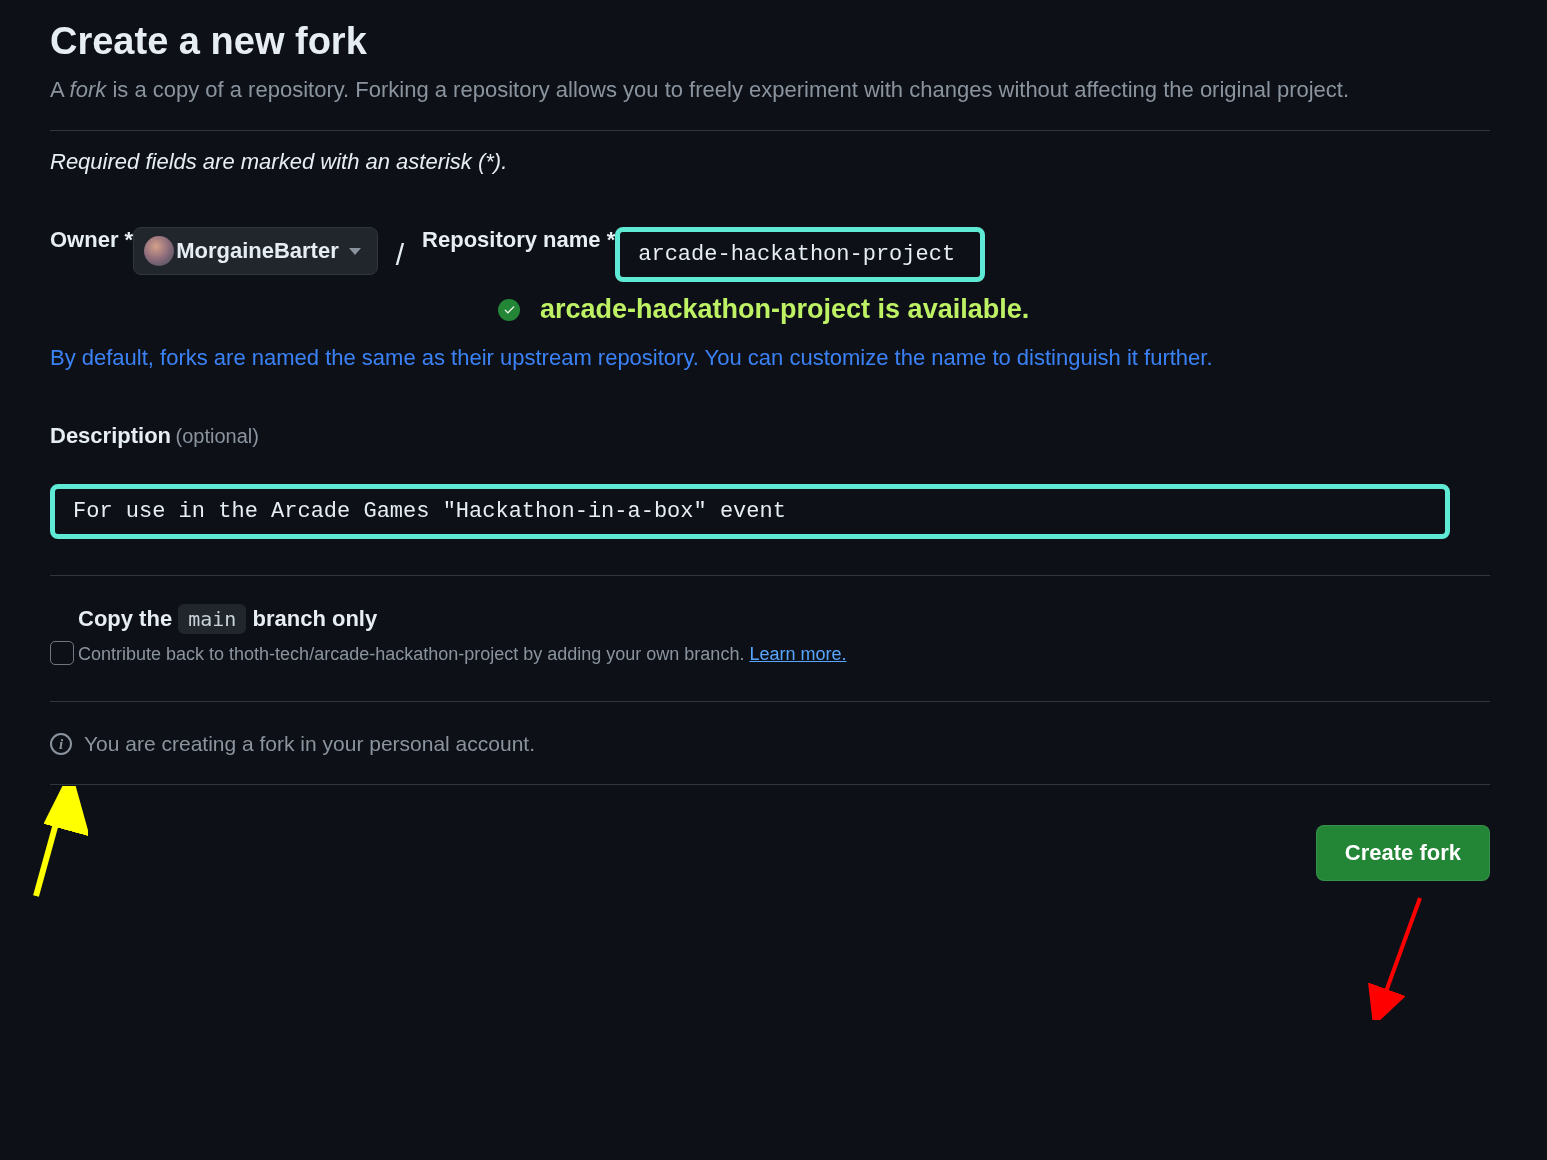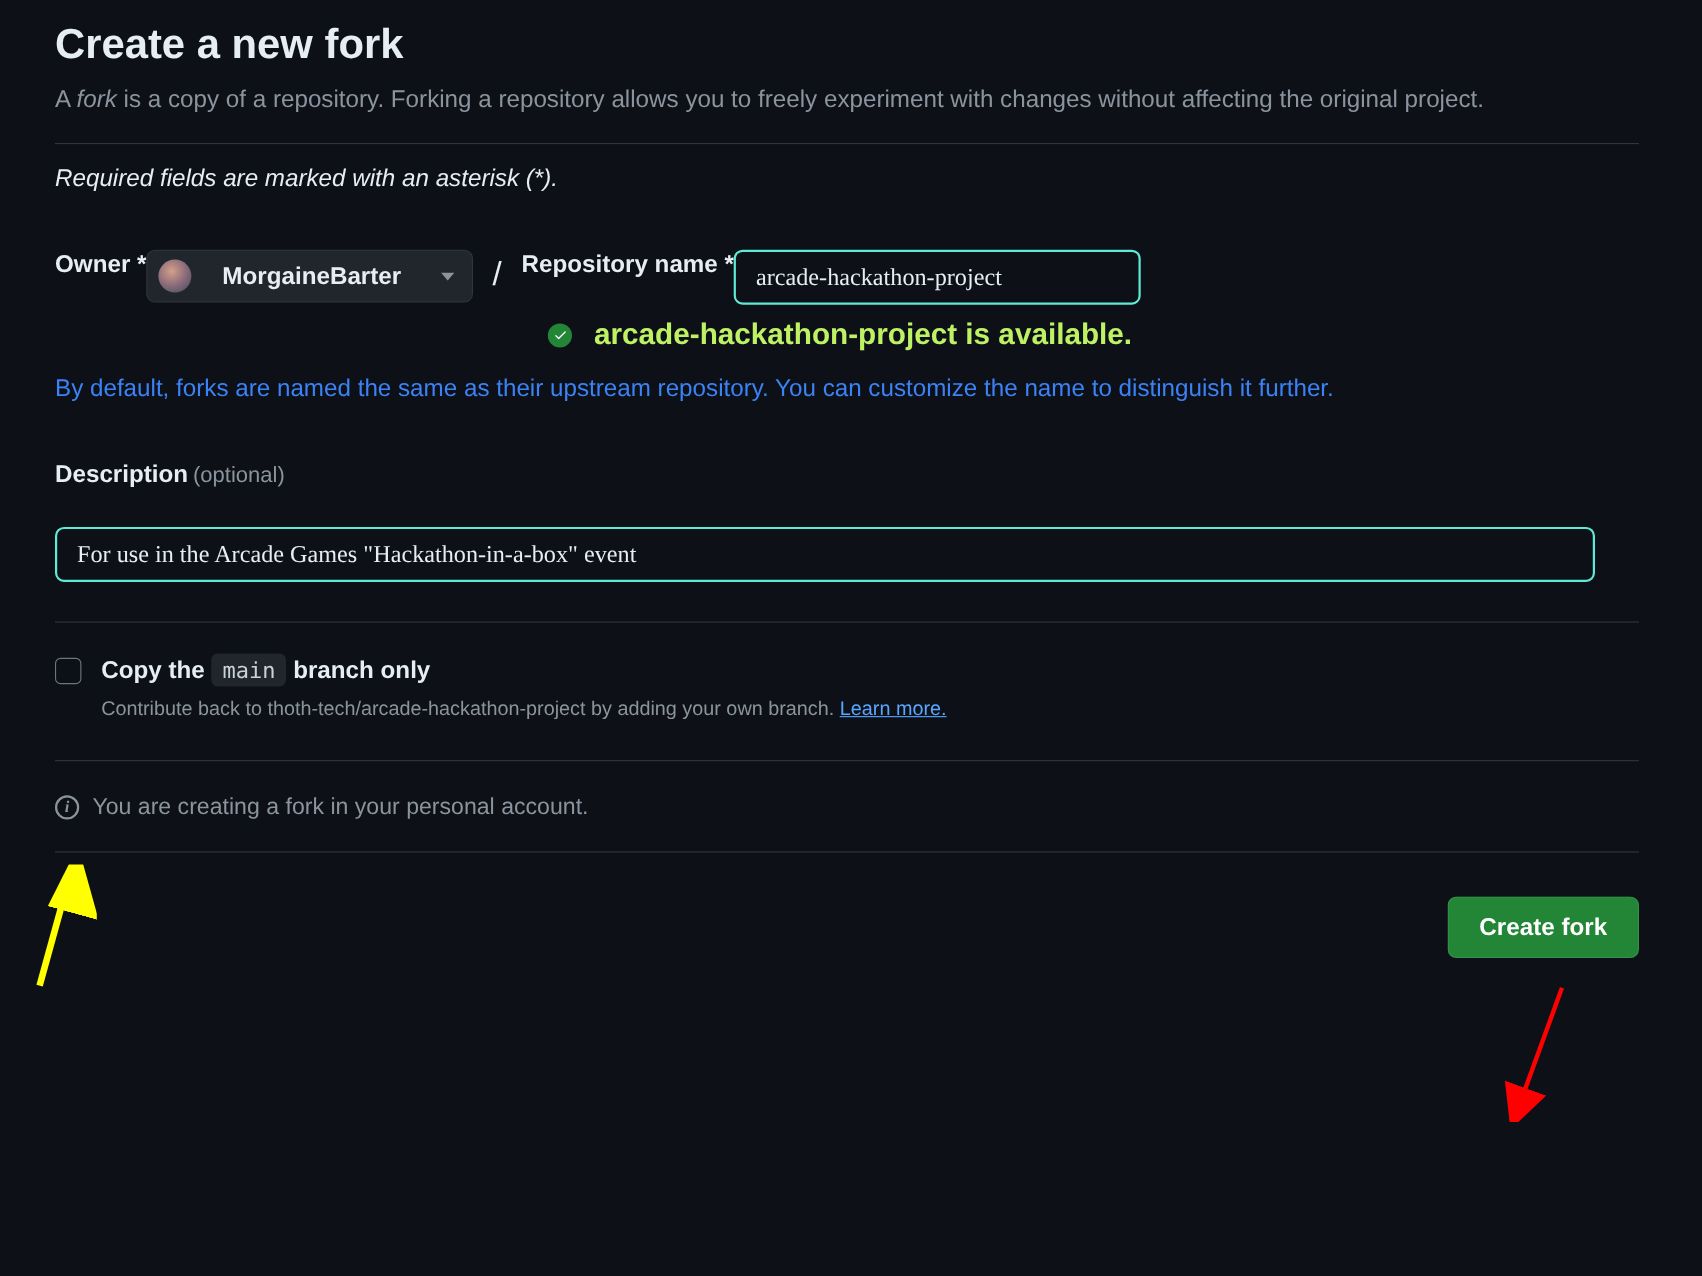--- a/index.html
+++ b/index.html
@@ -48,21 +48,21 @@
       color: #e6edf3;
       margin-bottom: 14px;
     }
     .owner-select {
       display: flex;
       align-items: center;
       background: #21262d;
       border: 1px solid #30363d;
       border-radius: 8px;
       padding: 8px 16px 8px 10px;
-      gap: 28px;
+      gap: 2px;
       cursor: pointer;
     }
     .avatar {
       width: 30px; height: 30px;
       border-radius: 50%;
       background: radial-gradient(circle at 40% 35%, #d4a08a 0%, #8b6b7a 50%, #3a4a5a 100%);
       flex-shrink: 0;
     }
     .owner-name { font-size: 22px; font-weight: 600; color: #e6edf3; }
     .caret-down {
@@ -73,27 +73,27 @@
       margin-left: 8px;
     }
     .slash {
       font-size: 30px;
       color: #e6edf3;
       align-self: flex-end;
       padding-bottom: 10px;
     }
     .text-input {
       background: #0d1117;
-      border: 2px solid #5eead4;
+      border: 5px solid #5eead4;
       border-radius: 8px;
       color: #e6edf3;
       font-size: 22px;
       padding: 10px 18px;
       outline: none;
-      font-family: Liberation Serif, serif;
+      font-family: Liberation Mono, monospace;
     }
     .repo-name-input { width: 370px; }
     .availability {
       display: flex;
       align-items: center;
       gap: 20px;
       color: #bef264;
       font-size: 27px;
       font-weight: 600;
       margin-top: 12px;
@@ -119,22 +119,22 @@
     .desc-label { font-size: 22px; font-weight: 600; color: #e6edf3; }
     .optional { font-size: 20px; font-weight: 400; color: #8b949e; margin-top: 24px; }
     .desc-input {
       width: 100%;
       max-width: 1400px;
       margin-top: 35px;
     }
     .hr2 { margin: 36px 0 28px 0; }
     .checkbox-row {
       display: flex;
-      align-items: flex-start;
-      gap: 18px;
+      align-items: flex-end;
+      gap: 4px;
       position: relative;
     }
     .checkbox {
       width: 24px; height: 24px;
       border: 1px solid #6e7681;
       border-radius: 5px;
       background: transparent;
       margin-top: 4px;
       cursor: pointer;
       flex-shrink: 0;

